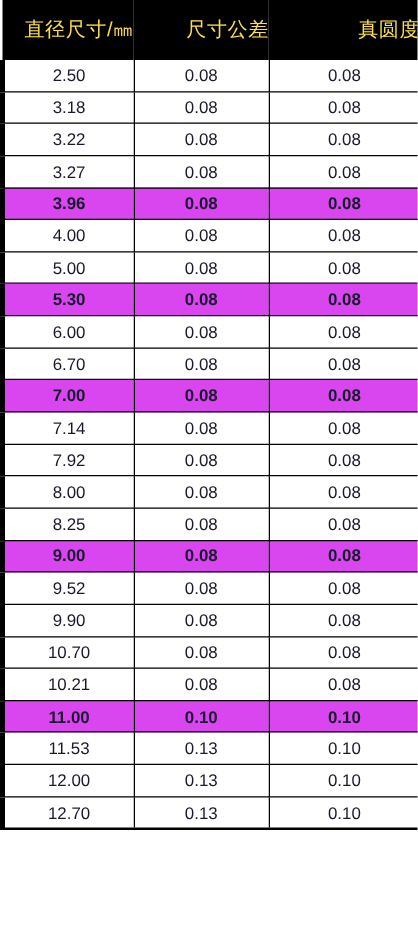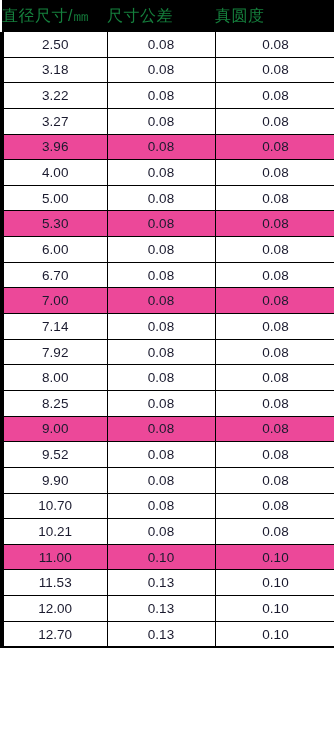--- a/index.html
+++ b/index.html
@@ -19,48 +19,49 @@
     table-layout: fixed;
   }
   #spec-table col.c-dia { width: 105px; }
   #spec-table col.c-tol { width: 108px; }
   #spec-table col.c-round { width: 121px; }
 
   thead tr {
     background: #000000;
   }
   thead th {
-    height: 32px;
+    height: 48px;
     padding: 0;
     margin: 0;
-    color: #15803d;
+    color: #fde047;
     font-size: 16px;
     font-weight: normal;
-    text-align: left;
+    text-align: right;
     vertical-align: middle;
     border: none;
     letter-spacing: 0.5px;
   }
   tbody td {
     height: 24.65px;
     padding: 0;
     font-size: 13.5px;
     color: #1a1a2e;
     text-align: center;
     vertical-align: middle;
     border-right: 1px solid #000000;
     border-bottom: 1px solid #000000;
     background: #ffffff;
     white-space: nowrap;
   }
   tbody td:first-child {
     border-left: 4px solid #000000;
   }
   tbody tr.highlight td {
-    background: #ec4899;
+    background: #d946ef;
+    font-weight: bold;
   }
   tbody tr:last-child td {
     border-bottom: 2px solid #000000;
   }
 </style>
 </head>
 <body>
 
 <table id="spec-table">
   <colgroup>

